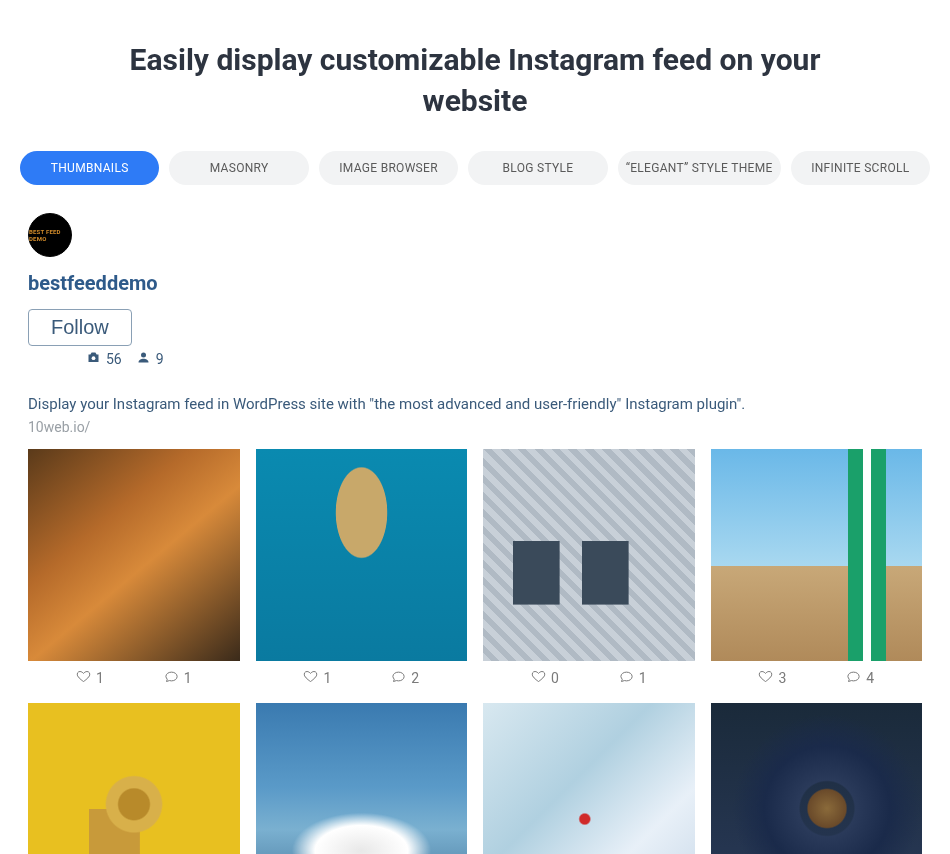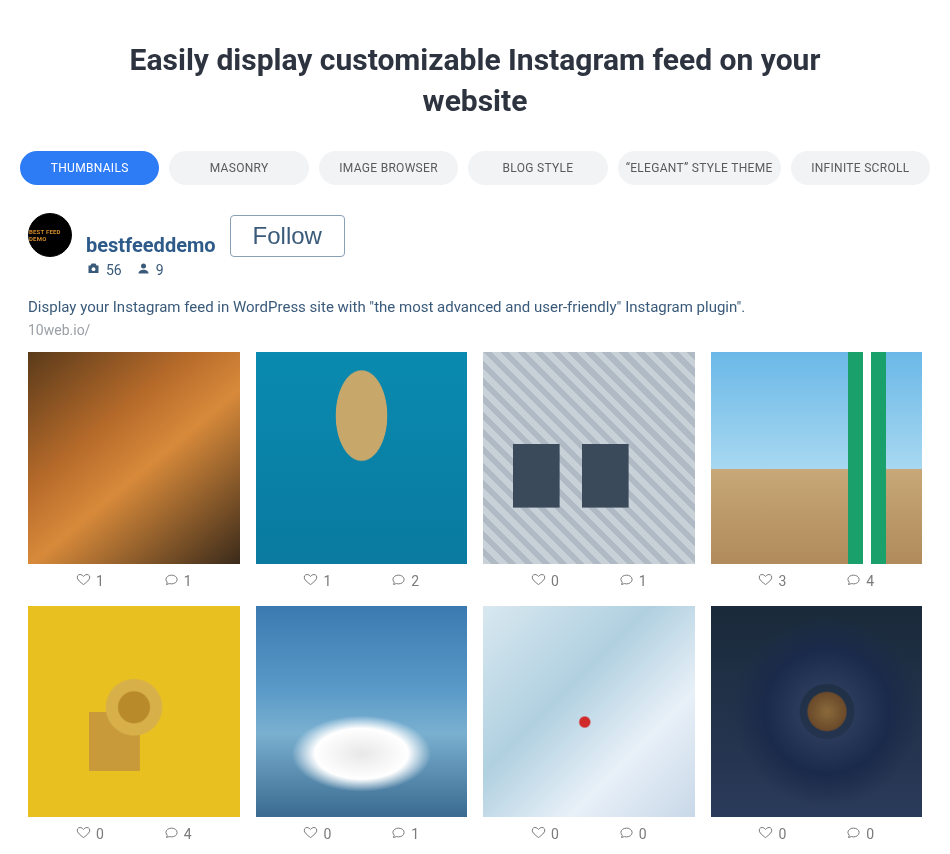--- a/index.html
+++ b/index.html
@@ -36,24 +36,25 @@
     color: #5a5a5a;
     cursor: pointer;
     white-space: nowrap;
   }
   .tab.active {
     background: #2e7bf6;
     color: #ffffff;
   }
   .profile-row {
     display: flex;
-    align-items: flex-end;
+    align-items: flex-start;
     gap: 14px;
     margin-bottom: 2px;
     padding-left: 8px;
+    flex-direction: column;
   }
   .avatar {
     width: 44px;
     height: 44px;
     border-radius: 50%;
     background: radial-gradient(circle at center, #000 0%, #000 100%);
     border: 1px solid #000;
     position: relative;
     display:flex;
     align-items:center;
@@ -67,21 +68,21 @@
   }
   .username {
     font-size: 20px;
     font-weight: 700;
     color: #2e5a8a;
   }
   .follow-btn {
     border: 1px solid #8aa0b5;
     background: #fff;
     color: #3a5a7a;
-    font-size: 24px;
+    font-size: 20px;
     padding: 6px 22px;
     border-radius: 4px;
     cursor: pointer;
   }
   .stats-row {
     display: flex;
     align-items: flex-start;
     gap: 14px;
     padding-left: 66px;
     margin-top: 4px;
@@ -90,21 +91,21 @@
   }
   .stat {
     display: flex;
     align-items: center;
     gap: 5px;
   }
   .stat svg { width: 15px; height: 15px; fill: #3a5a7a; }
   .bio {
     font-size: 15px;
     color: #3a5a7a;
-    margin-top: 19px;
+    margin-top: 27px;
     padding-left: 8px;
   }
   .link {
     font-size: 14px;
     color: #9aa0a6;
     margin-top: 6px;
     padding-left: 8px;
     margin-bottom: 14px;
   }
   .grid {

